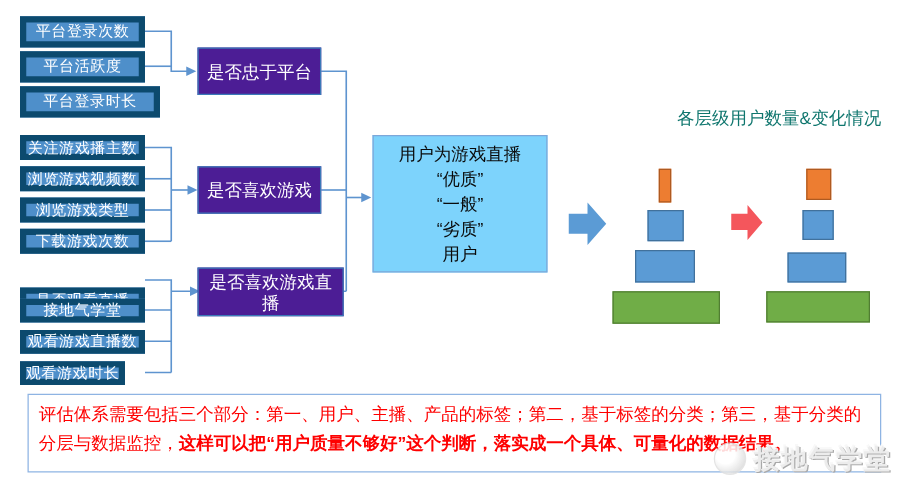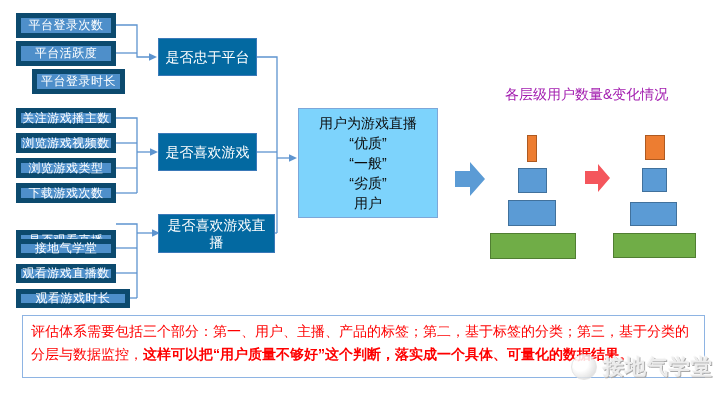--- a/index.html
+++ b/index.html
@@ -11,35 +11,35 @@
   }
   .connectors { position:absolute; left:0; top:0; width:721px; height:402px; }
 
   .mbox {
     position:absolute; background:#4e8fca; border:5px solid #0c4a6e;
     color:#ffffff; font-size:12px; text-align:center;
     display:flex; align-items:center; justify-content:center;
     letter-spacing:0.5px; white-space:nowrap;
   }
   .qbox {
-    position:absolute; background:#0369a1; border:1px solid #3a79b8;
+    position:absolute; background:#4c1d95; border:1px solid #3a79b8;
     color:#ffffff; font-size:14px; text-align:center;
     display:flex; align-items:center; justify-content:center;
     line-height:17px; padding:0 6px;
   }
   .cbox {
     position:absolute; left:298px; top:108px; width:140px; height:110px;
     background:#7dd3fc; border:1px solid #7da7d9;
     color:#0a0a0a; font-size:14px; text-align:center;
     display:flex; flex-direction:column; align-items:center; justify-content:center;
     line-height:20px;
   }
   .monitor-title {
     position:absolute; left:505px; top:86px; width:200px;
-    color:#a21caf; font-size:14px; text-align:left; white-space:nowrap;
+    color:#0f766e; font-size:14px; text-align:right; white-space:nowrap;
   }
   .pyr { position:absolute; }
   .pyr.orange { background:#ed7d31; border:1px solid #ae5a21; }
   .pyr.blue   { background:#5b9bd5; border:1px solid #41719c; }
   .pyr.green  { background:#70ad47; border:1px solid #507e32; }
 
   .footer-box {
     position:absolute; left:22px; top:315px; width:683px; height:63px;
     border:1px solid #8eb4e3; background:#ffffff;
     color:#fe0000; font-size:14px; line-height:23px; padding:4px 8px;
@@ -96,31 +96,31 @@
       <path d="M158,152 L150,148.2 L150,155.8 Z"></path>
       <path d="M160,233 L152,229.2 L152,236.8 Z"></path>
       <path d="M297,158 L289,154.2 L289,161.8 Z"></path>
     </g>
     <polygon points="455,171 470,171 470,162 485,179 470,196 470,187 455,187" fill="#5b9bd5"></polygon>
     <polygon points="585,171 598,171 598,164 610,178 598,192 598,184 585,184" fill="#f4565c"></polygon>
   </svg>
 
   <div class="mbox" style="left:16px;top:13px;width:100px;height:25px">平台登录次数</div>
   <div class="mbox" style="left:16px;top:41px;width:100px;height:25px">平台活跃度</div>
-  <div class="mbox" style="left:32px;top:69px;width:93px;height:25px">平台登录时长</div>
+  <div class="mbox" style="left:16px;top:69px;width:112px;height:25px">平台登录时长</div>
 
   <div class="mbox" style="left:16px;top:108px;width:100px;height:20px">关注游戏播主数</div>
   <div class="mbox" style="left:16px;top:133px;width:100px;height:20px">浏览游戏视频数</div>
   <div class="mbox" style="left:16px;top:158px;width:100px;height:20px">浏览游戏类型</div>
   <div class="mbox" style="left:16px;top:183px;width:100px;height:20px">下载游戏次数</div>
 
   <div class="mbox" style="left:16px;top:230px;width:100px;height:20px">是否观看直播</div>
   <div class="mbox" style="left:16px;top:239px;width:100px;height:19px">接地气学堂</div>
   <div class="mbox" style="left:16px;top:264px;width:100px;height:19px">观看游戏直播数</div>
-  <div class="mbox" style="left:16px;top:289px;width:114px;height:19px">观看游戏时长</div>
+  <div class="mbox" style="left:16px;top:289px;width:84px;height:19px">观看游戏时长</div>
 
   <div class="qbox" style="left:158px;top:38px;width:99px;height:38px">是否忠于平台</div>
   <div class="qbox" style="left:158px;top:133px;width:99px;height:38px">是否喜欢游戏</div>
   <div class="qbox" style="left:158px;top:214px;width:117px;height:39px">是否喜欢游戏直播</div>
 
   <div class="cbox">
     <div>用户为游戏直播</div>
     <div>“优质”</div>
     <div>“一般”</div>
     <div>“劣质”</div>

